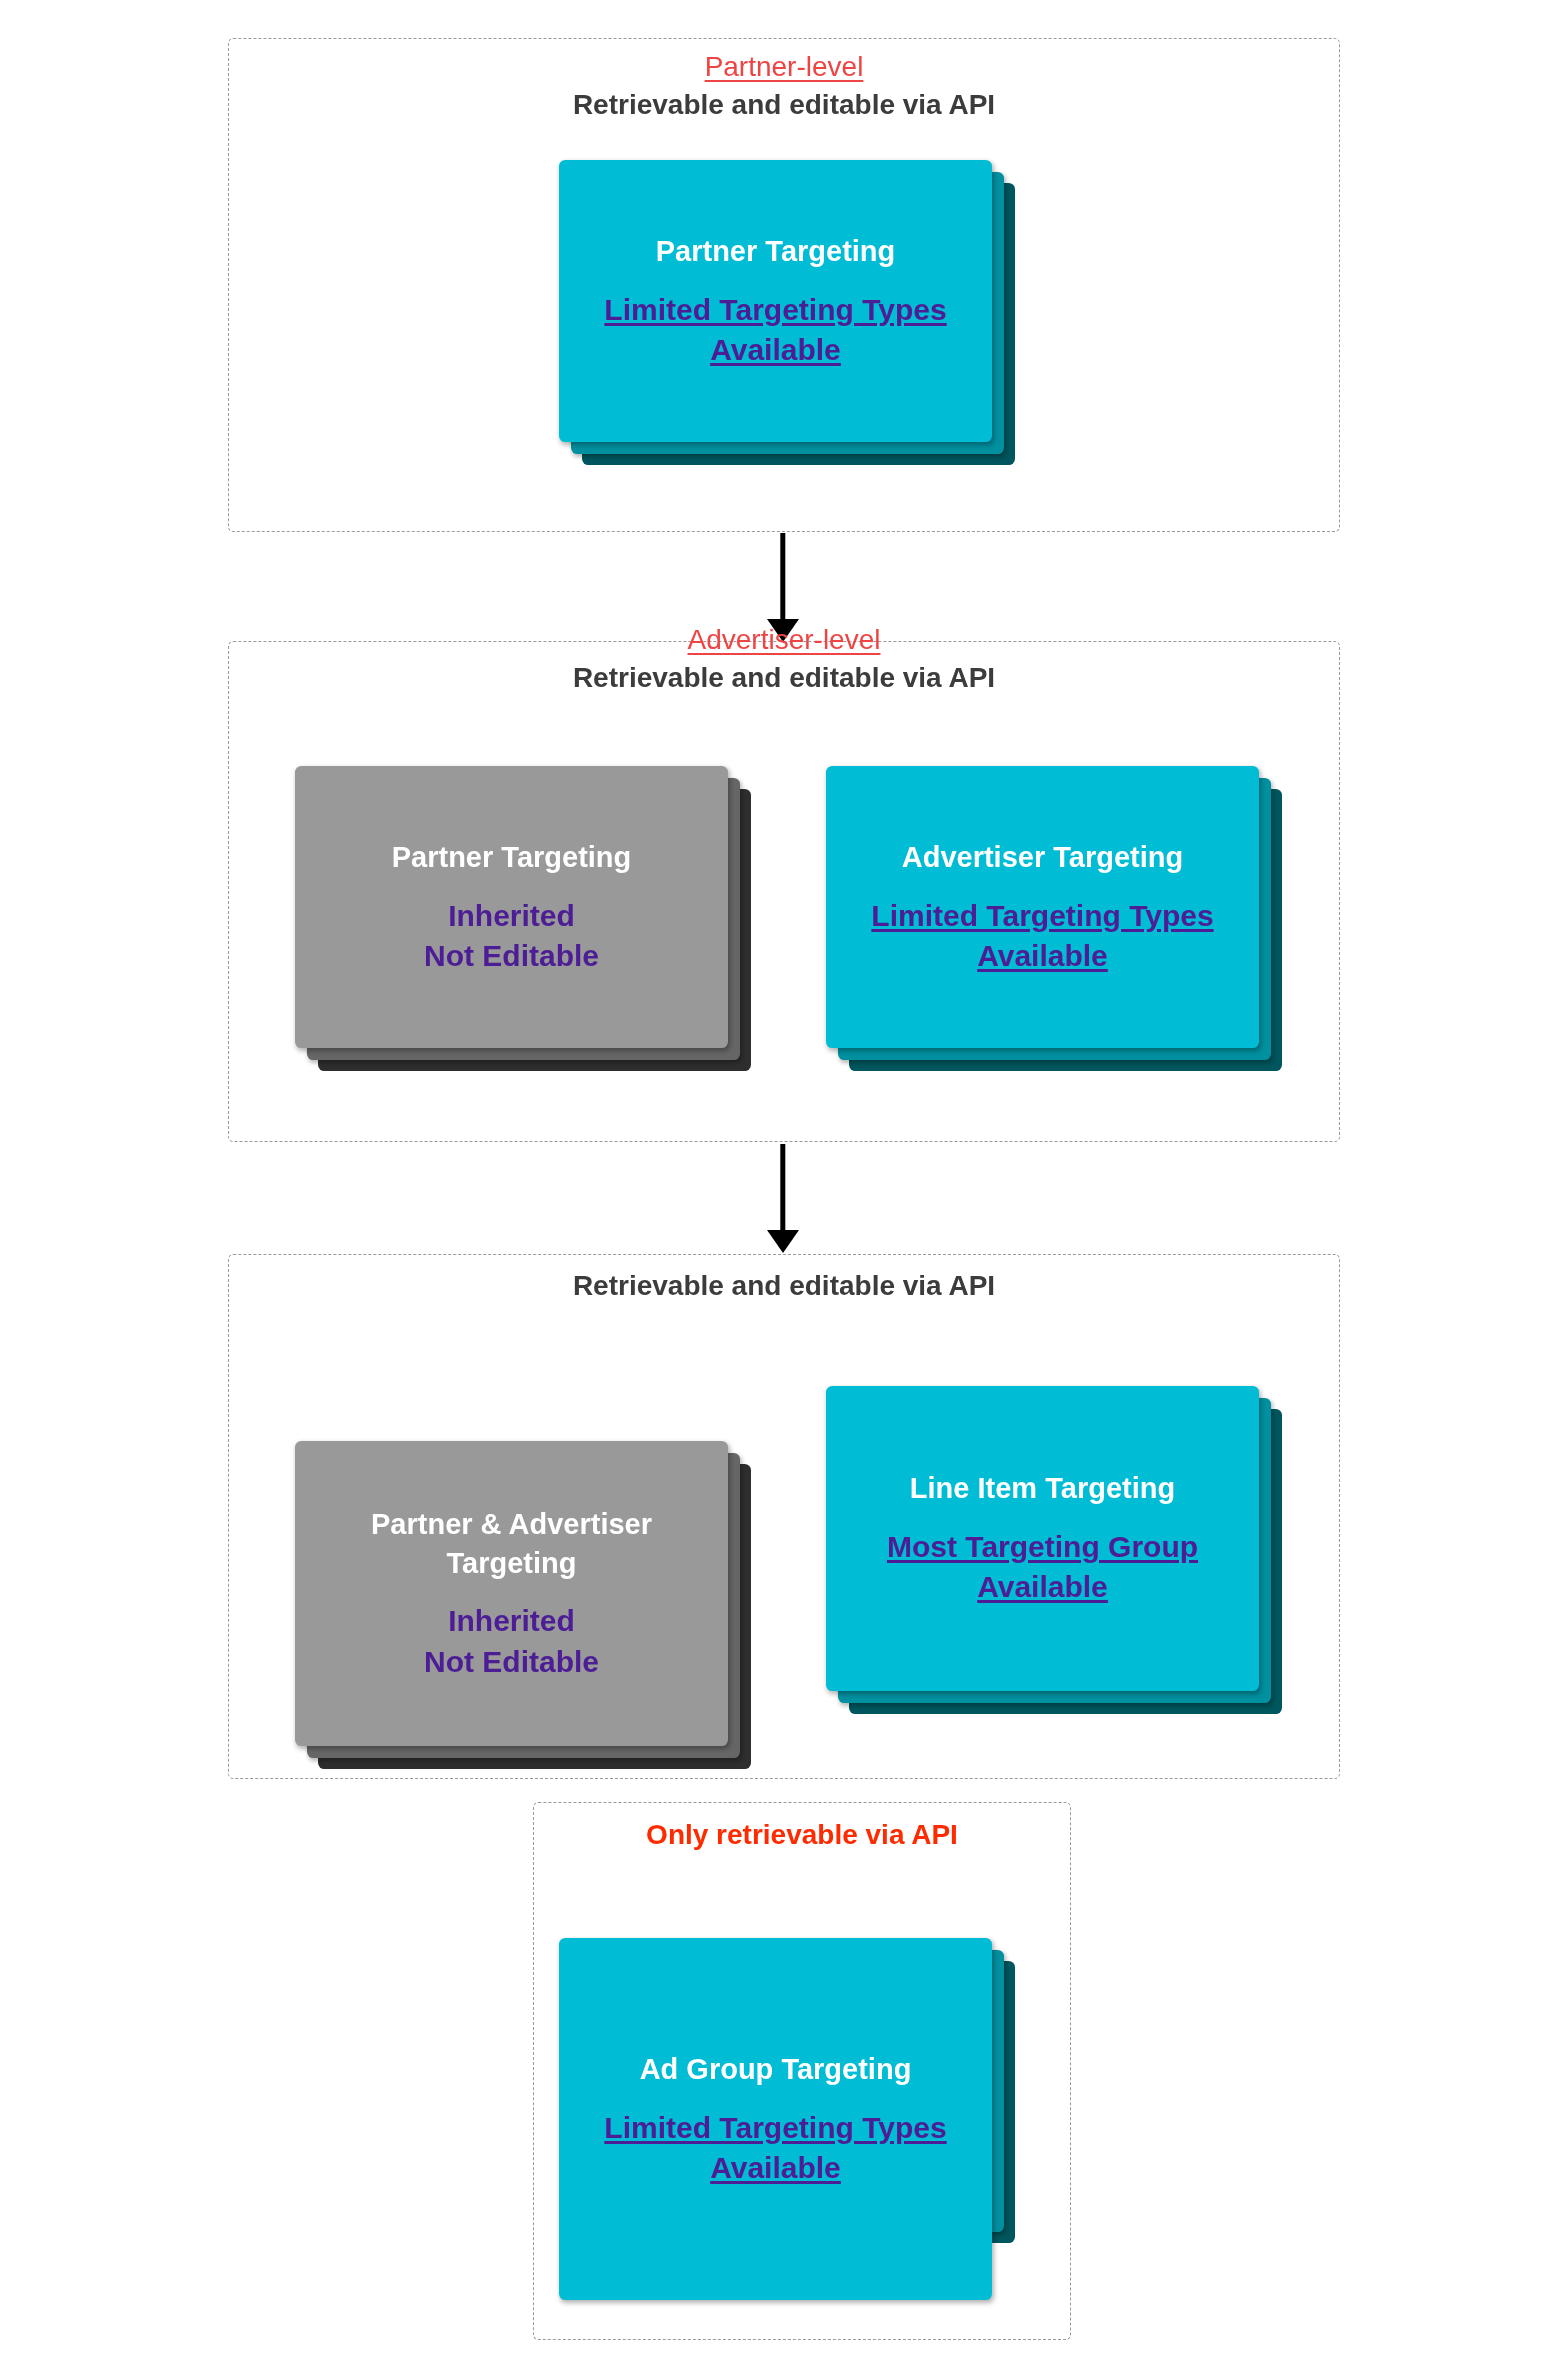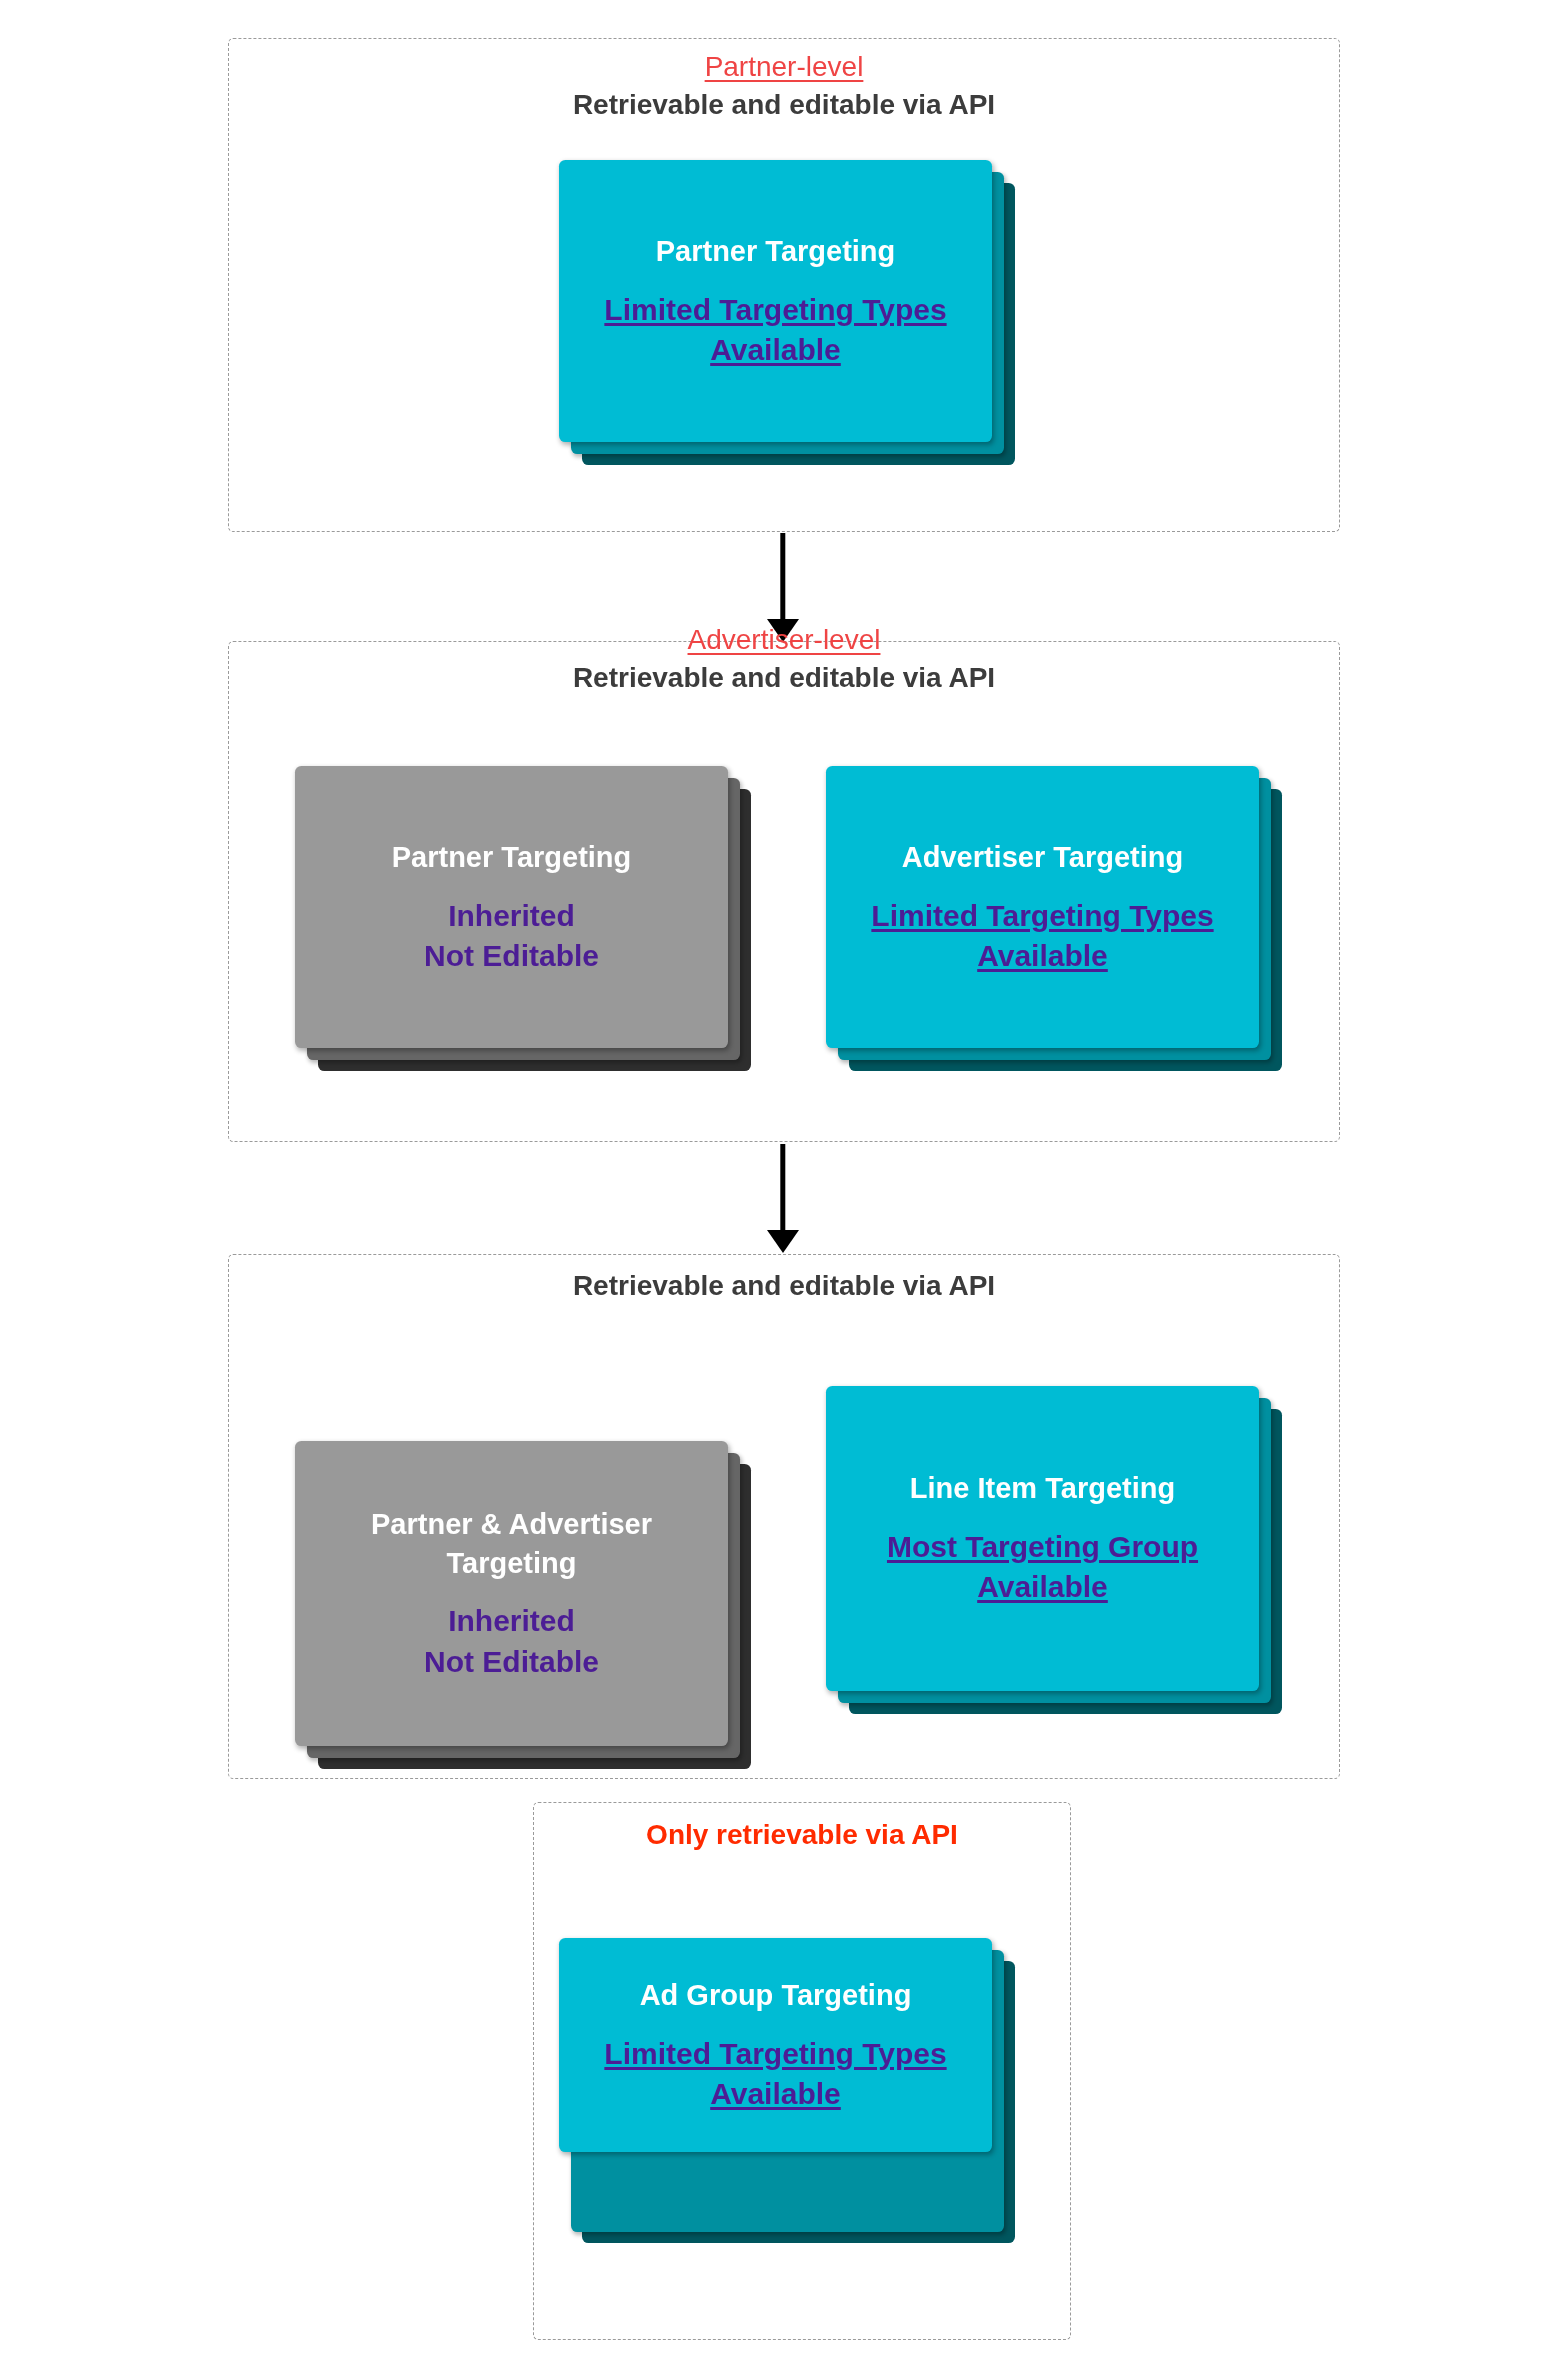--- a/index.html
+++ b/index.html
@@ -225,20 +225,20 @@
 
   <div class="level-box" style="left:533px; top:1802px; width:538px; height:538px;"></div>
 
   <div class="level-head" style="left:533px; top:1815px; width:538px;">
     <div class="level-api danger">Only retrievable via API</div>
   </div>
 
   <div class="stack cyan" style="left:559px; top:1938px; width:433px; height:282px;">
     <div class="sheet back" style="width:433px; height:282px;"></div>
     <div class="sheet mid" style="width:433px; height:282px;"></div>
-    <div class="sheet front" style="width:433px; height:214px;">
+    <div class="sheet front" style="width:433px; height:362px;">
       <div class="card-title">Ad Group Targeting</div>
       <div class="card-sub underline">Limited Targeting Types Available</div>
     </div>
   </div>
 
 </div>
 
 
 </body></html>

